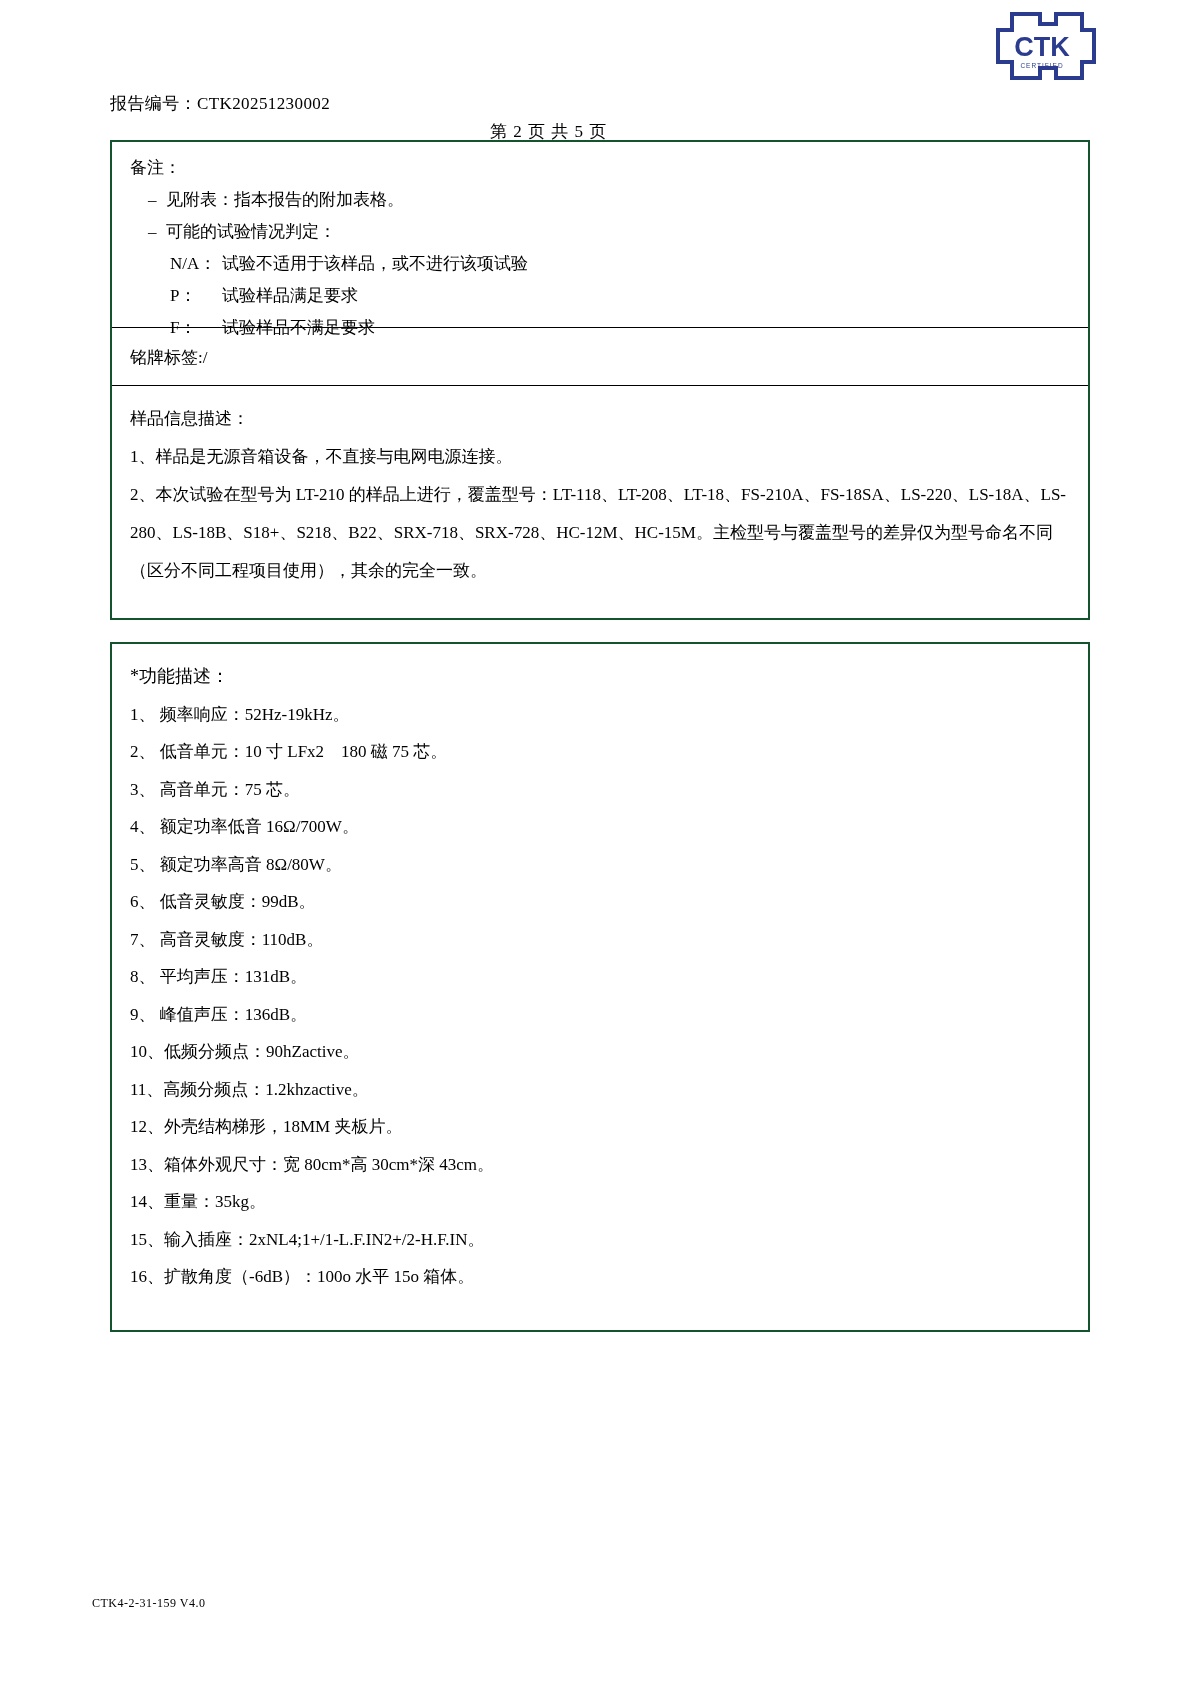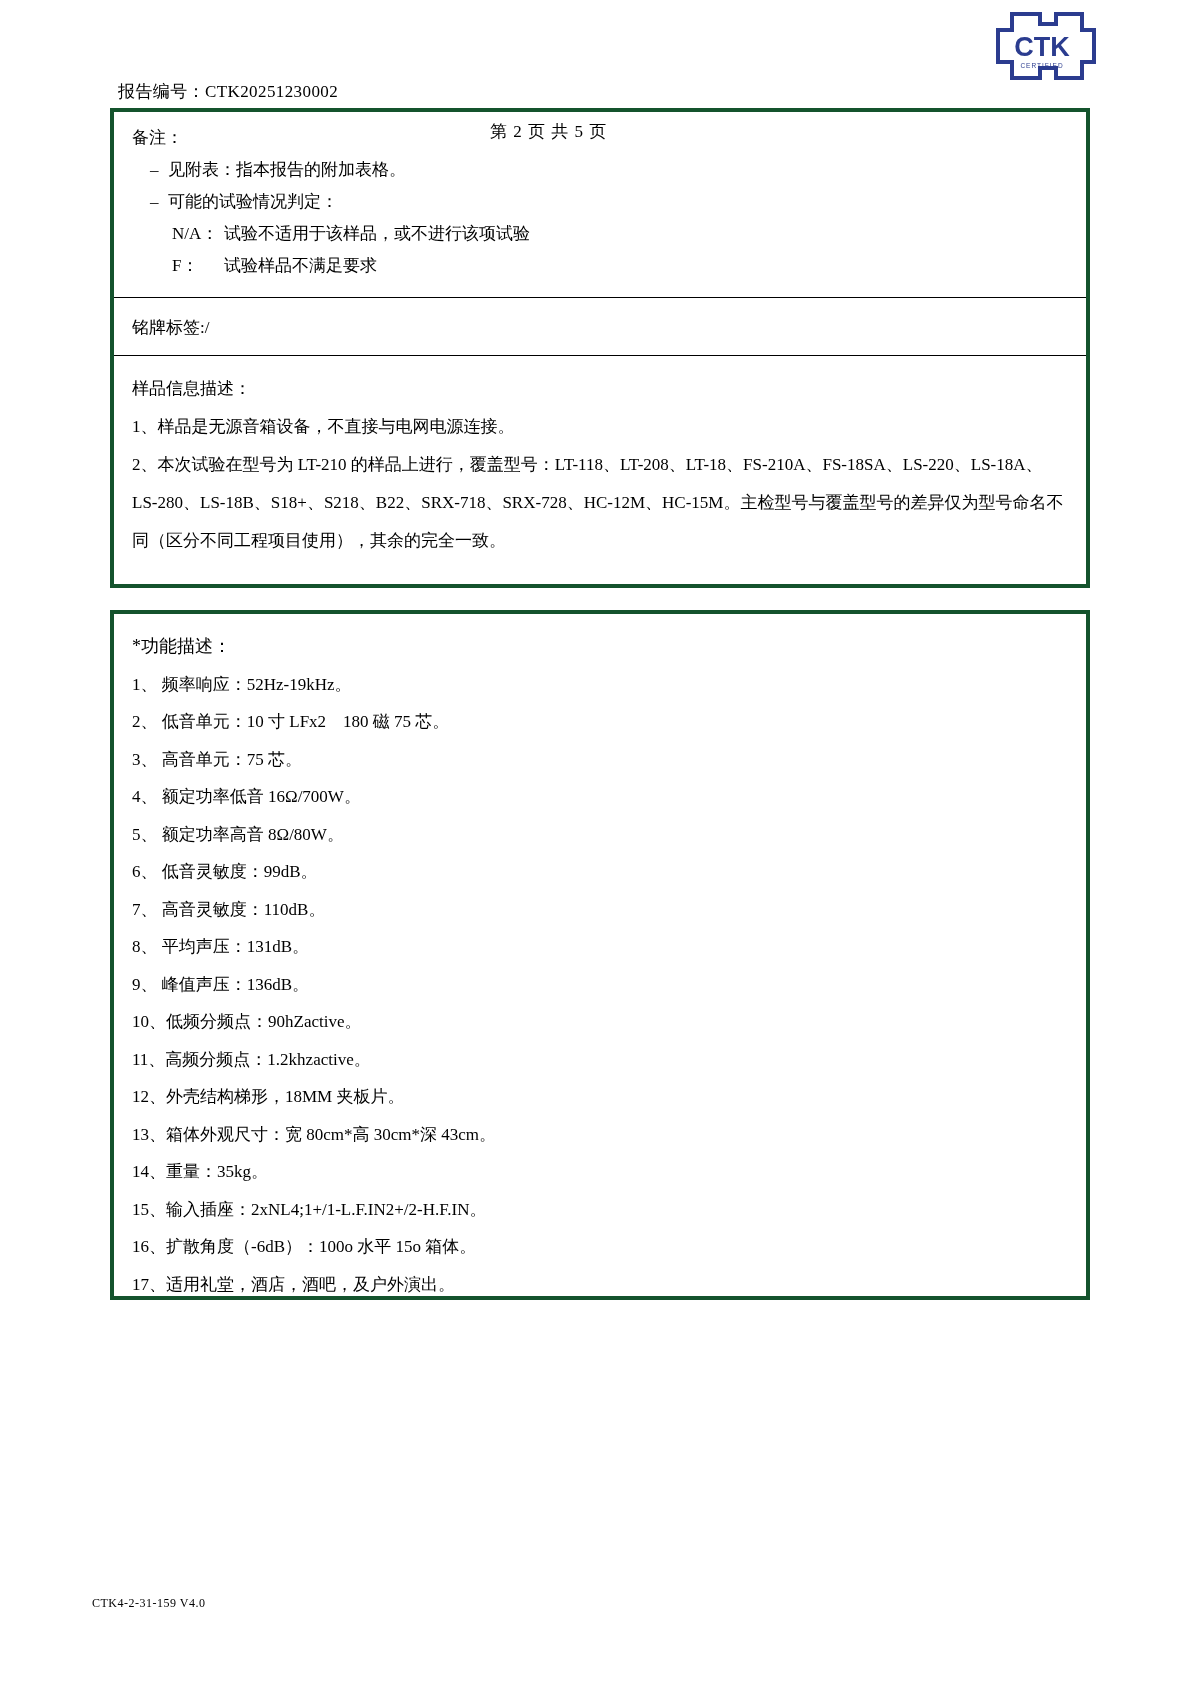--- a/index.html
+++ b/index.html
@@ -37,39 +37,39 @@
     left: 110px;
     top: 76px;
     width: 980px;
     height: 26px;
     font-size: 17px;
     font-family: "Liberation Serif", "DejaVu Serif", serif;
   }
   .report-no {
     position: absolute;
     left: 0;
-    top: 4px;
+    top: 16px;
     white-space: nowrap;
     letter-spacing: 0.4px;
-    margin-left: 8px;
   }
   .page-no {
     position: absolute;
     left: 380px;
     top: 0;
     white-space: nowrap;
     letter-spacing: 1px;
     margin-top: 44px;
   }
 
   
   .block {
     position: absolute;
-    border: 4px solid #14532d;
+    border: 2px solid #14532d;
     box-sizing: border-box;
+    margin-top: 32px;
   }
   #block-notes {
     left: 110px;
     top: 108px;
     width: 980px;
     height: 480px;
   }
   .cell {
     border-bottom: 1px solid #000000;
     box-sizing: border-box;
@@ -153,20 +153,23 @@
     <div class="cell" id="cell-remark">
       <div class="line">备注：</div>
       <div class="line ind1">
         <span class="dash">–</span><span>见附表：指本报告的附加表格。</span>
       </div>
       <div class="line ind1">
         <span class="dash">–</span><span>可能的试验情况判定：</span>
       </div>
       <div class="line ind2">
         <span class="code">N/A：</span><span>试验不适用于该样品，或不进行该项试验</span>
+      </div>
+      <div class="line ind2">
+        <span class="code">P：</span><span>试验样品满足要求</span>
       </div>
       <div class="line ind2">
         <span class="code">F：</span><span>试验样品不满足要求</span>
       </div>
     </div>
 
     <div class="cell" id="cell-nameplate">
       <div class="line">铭牌标签:/</div>
     </div>
 
@@ -188,18 +191,17 @@
     <div class="func-line">7、 高音灵敏度：110dB。</div>
     <div class="func-line">8、 平均声压：131dB。</div>
     <div class="func-line">9、 峰值声压：136dB。</div>
     <div class="func-line">10、低频分频点：90hZactive。</div>
     <div class="func-line">11、高频分频点：1.2khzactive。</div>
     <div class="func-line">12、外壳结构梯形，18MM 夹板片。</div>
     <div class="func-line">13、箱体外观尺寸：宽 80cm*高 30cm*深 43cm。</div>
     <div class="func-line">14、重量：35kg。</div>
     <div class="func-line">15、输入插座：2xNL4;1+/1-L.F.IN2+/2-H.F.IN。</div>
     <div class="func-line">16、扩散角度（-6dB）：100o 水平 15o 箱体。</div>
-    <div class="func-line">17、适用礼堂，酒店，酒吧，及户外演出。</div>
   </div>
 
   <div class="footer">CTK4-2-31-159 V4.0</div>
 
 </div>
 
 </body></html>

